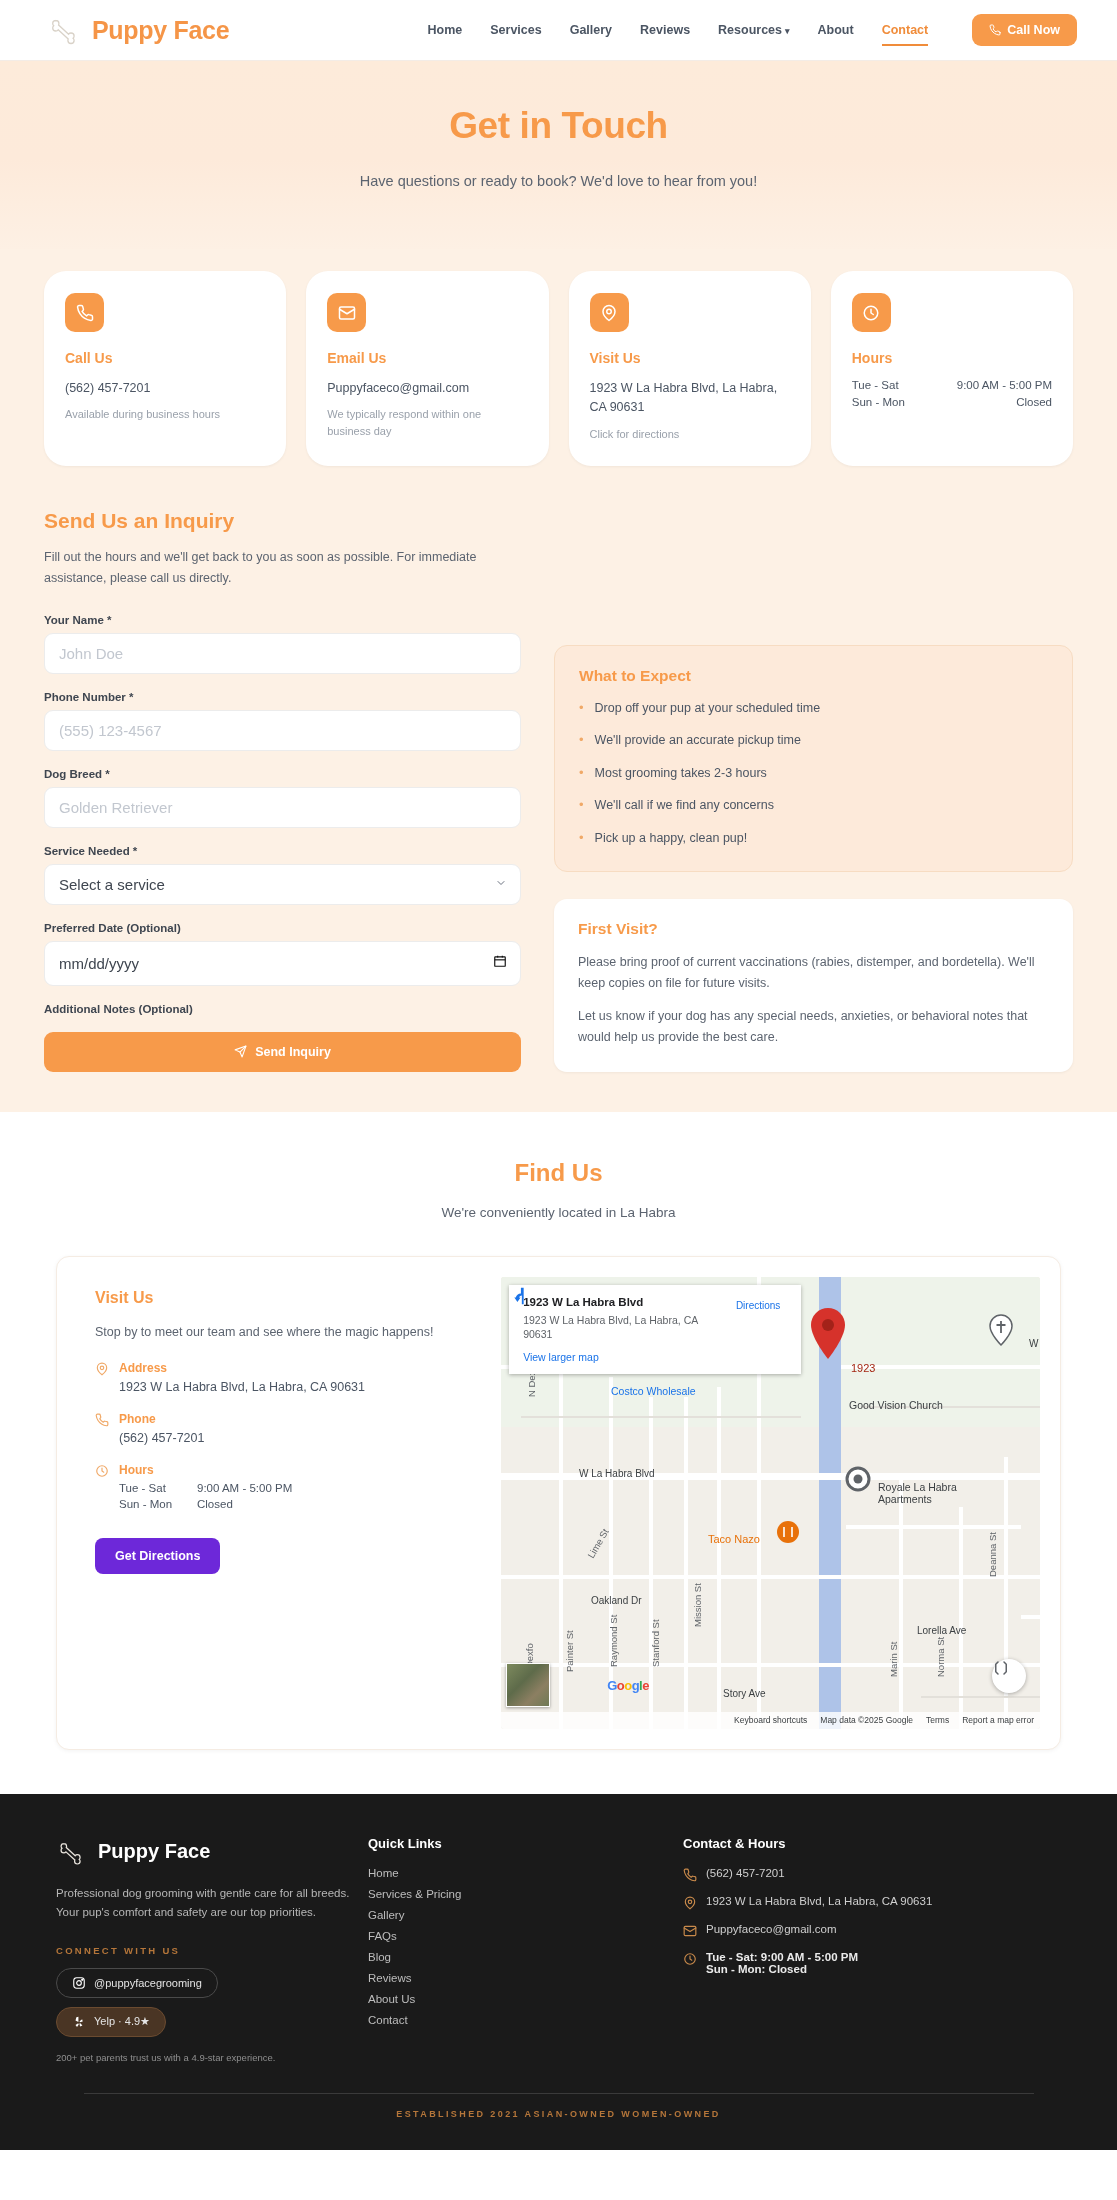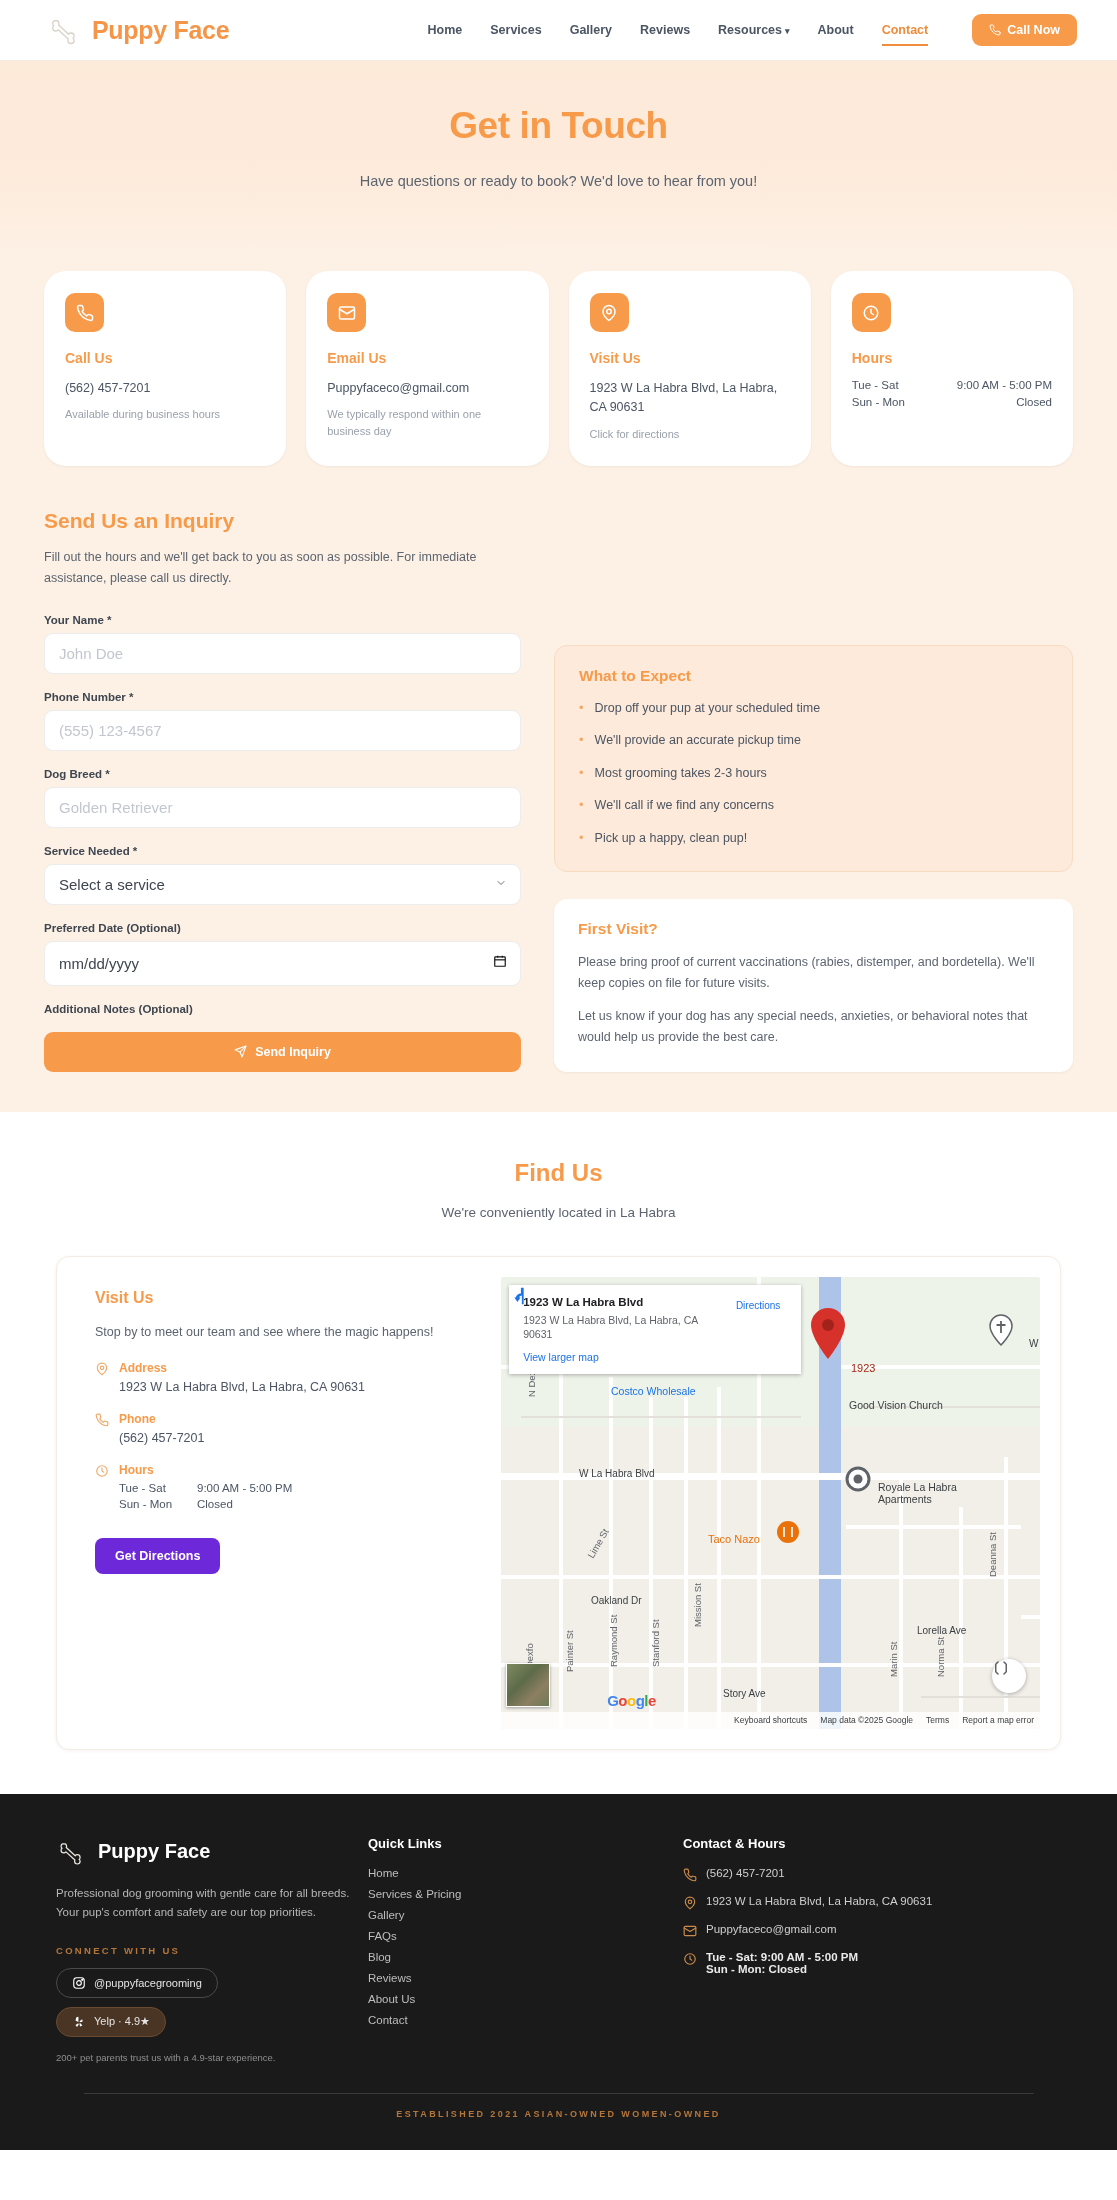--- a/index.html
+++ b/index.html
@@ -164,21 +164,21 @@
     justify-content:flex-end; gap:13px; padding-right:6px;
     font-size:8.5px; color:#3c4043;
   }
   .map-foot span { cursor:pointer; }
   .gsat { position:absolute; left:5px; bottom:22px; width:44px; height:44px;
     background:linear-gradient(135deg,#7d8a5e,#5e6b4a 40%,#8c7f62 70%,#6f7a55);
     border:1px solid #fff; box-shadow:0 1px 3px rgba(0,0,0,.35); }
   .gcompass { position:absolute; right:14px; bottom:36px; width:34px; height:34px;
     border-radius:50%; background:#fff; box-shadow:0 1px 4px rgba(0,0,0,.3);
     display:flex; align-items:center; justify-content:center; }
-  .glogo { position:absolute; left:106px; bottom:20px; font-size:15px; font-weight:700; letter-spacing:-.5px;}
+  .glogo { position:absolute; left:106px; bottom:36px; font-size:13px; font-weight:700; letter-spacing:-.5px;}
   .glogo b:nth-child(1){color:#4285f4}.glogo b:nth-child(2){color:#ea4335}
   .glogo b:nth-child(3){color:#fbbc05}.glogo b:nth-child(4){color:#4285f4}
   .glogo b:nth-child(5){color:#34a853}.glogo b:nth-child(6){color:#ea4335}
 
   
   .footer { background:#1a1a1a; padding:42px 0 0; color:#d4d4d4; }
   .fwrap { width:1005px; margin:0 auto; display:flex; }
   .fcol1 { width:300px; }
   .fcol2 { width:300px; padding-left:12px; }
   .fcol3 { width:360px; padding-left:27px; }

